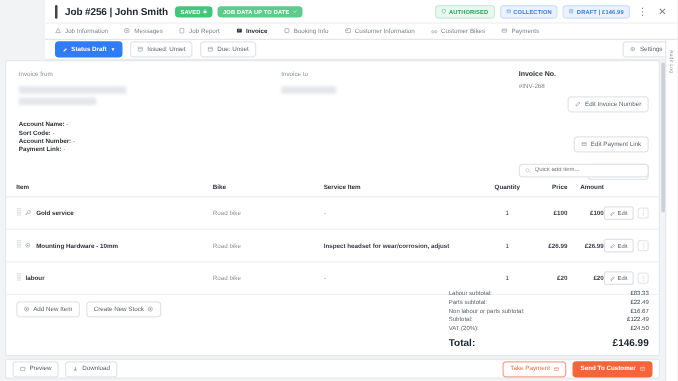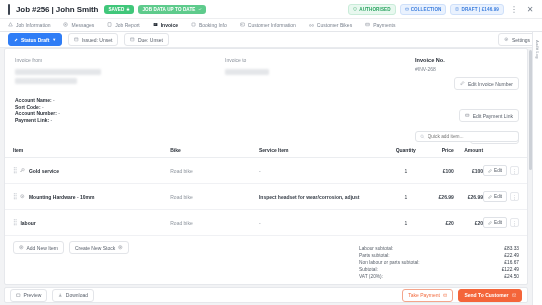--- a/index.html
+++ b/index.html
@@ -6,20 +6,21 @@
   html, body {
     width: 542px; height: 305px;
     background: #e9eaed;
     font-family: "Liberation Sans", sans-serif;
     overflow: hidden;
   }
   .app {
     position: relative;
     width: 542px; height: 305px;
     background: #f2f3f5;
+    padding-left: 36px;
   }
   
   .titlebar {
     height: 19px;
     background: #ffffff;
     display: flex;
     align-items: center;
     padding: 0 6px 0 8px;
     border-bottom: 1px solid #edeef0;
   }
@@ -505,20 +506,24 @@
         <span class="tv">£16.67</span>
       </div>
       <div class="trow">
         <span>Subtotal:</span>
         <span class="tv">£122.49</span>
       </div>
       <div class="trow">
         <span>VAT (20%):</span>
         <span class="tv">£24.50</span>
       </div>
+      <div class="trow grand">
+        <span>Total:</span>
+        <span>£146.99</span>
+      </div>
     </div>
   </div>
 
   <div class="bottombar">
     <div class="btn ghost">
       <svg width="4.5" height="4.5" viewBox="0 0 16 16">
           <rect x="2" y="3" width="12" height="10" rx="1" stroke="#5a616c" stroke-width="1.3" fill="none"></rect>
         </svg>
       <span>Preview</span>
     </div>

